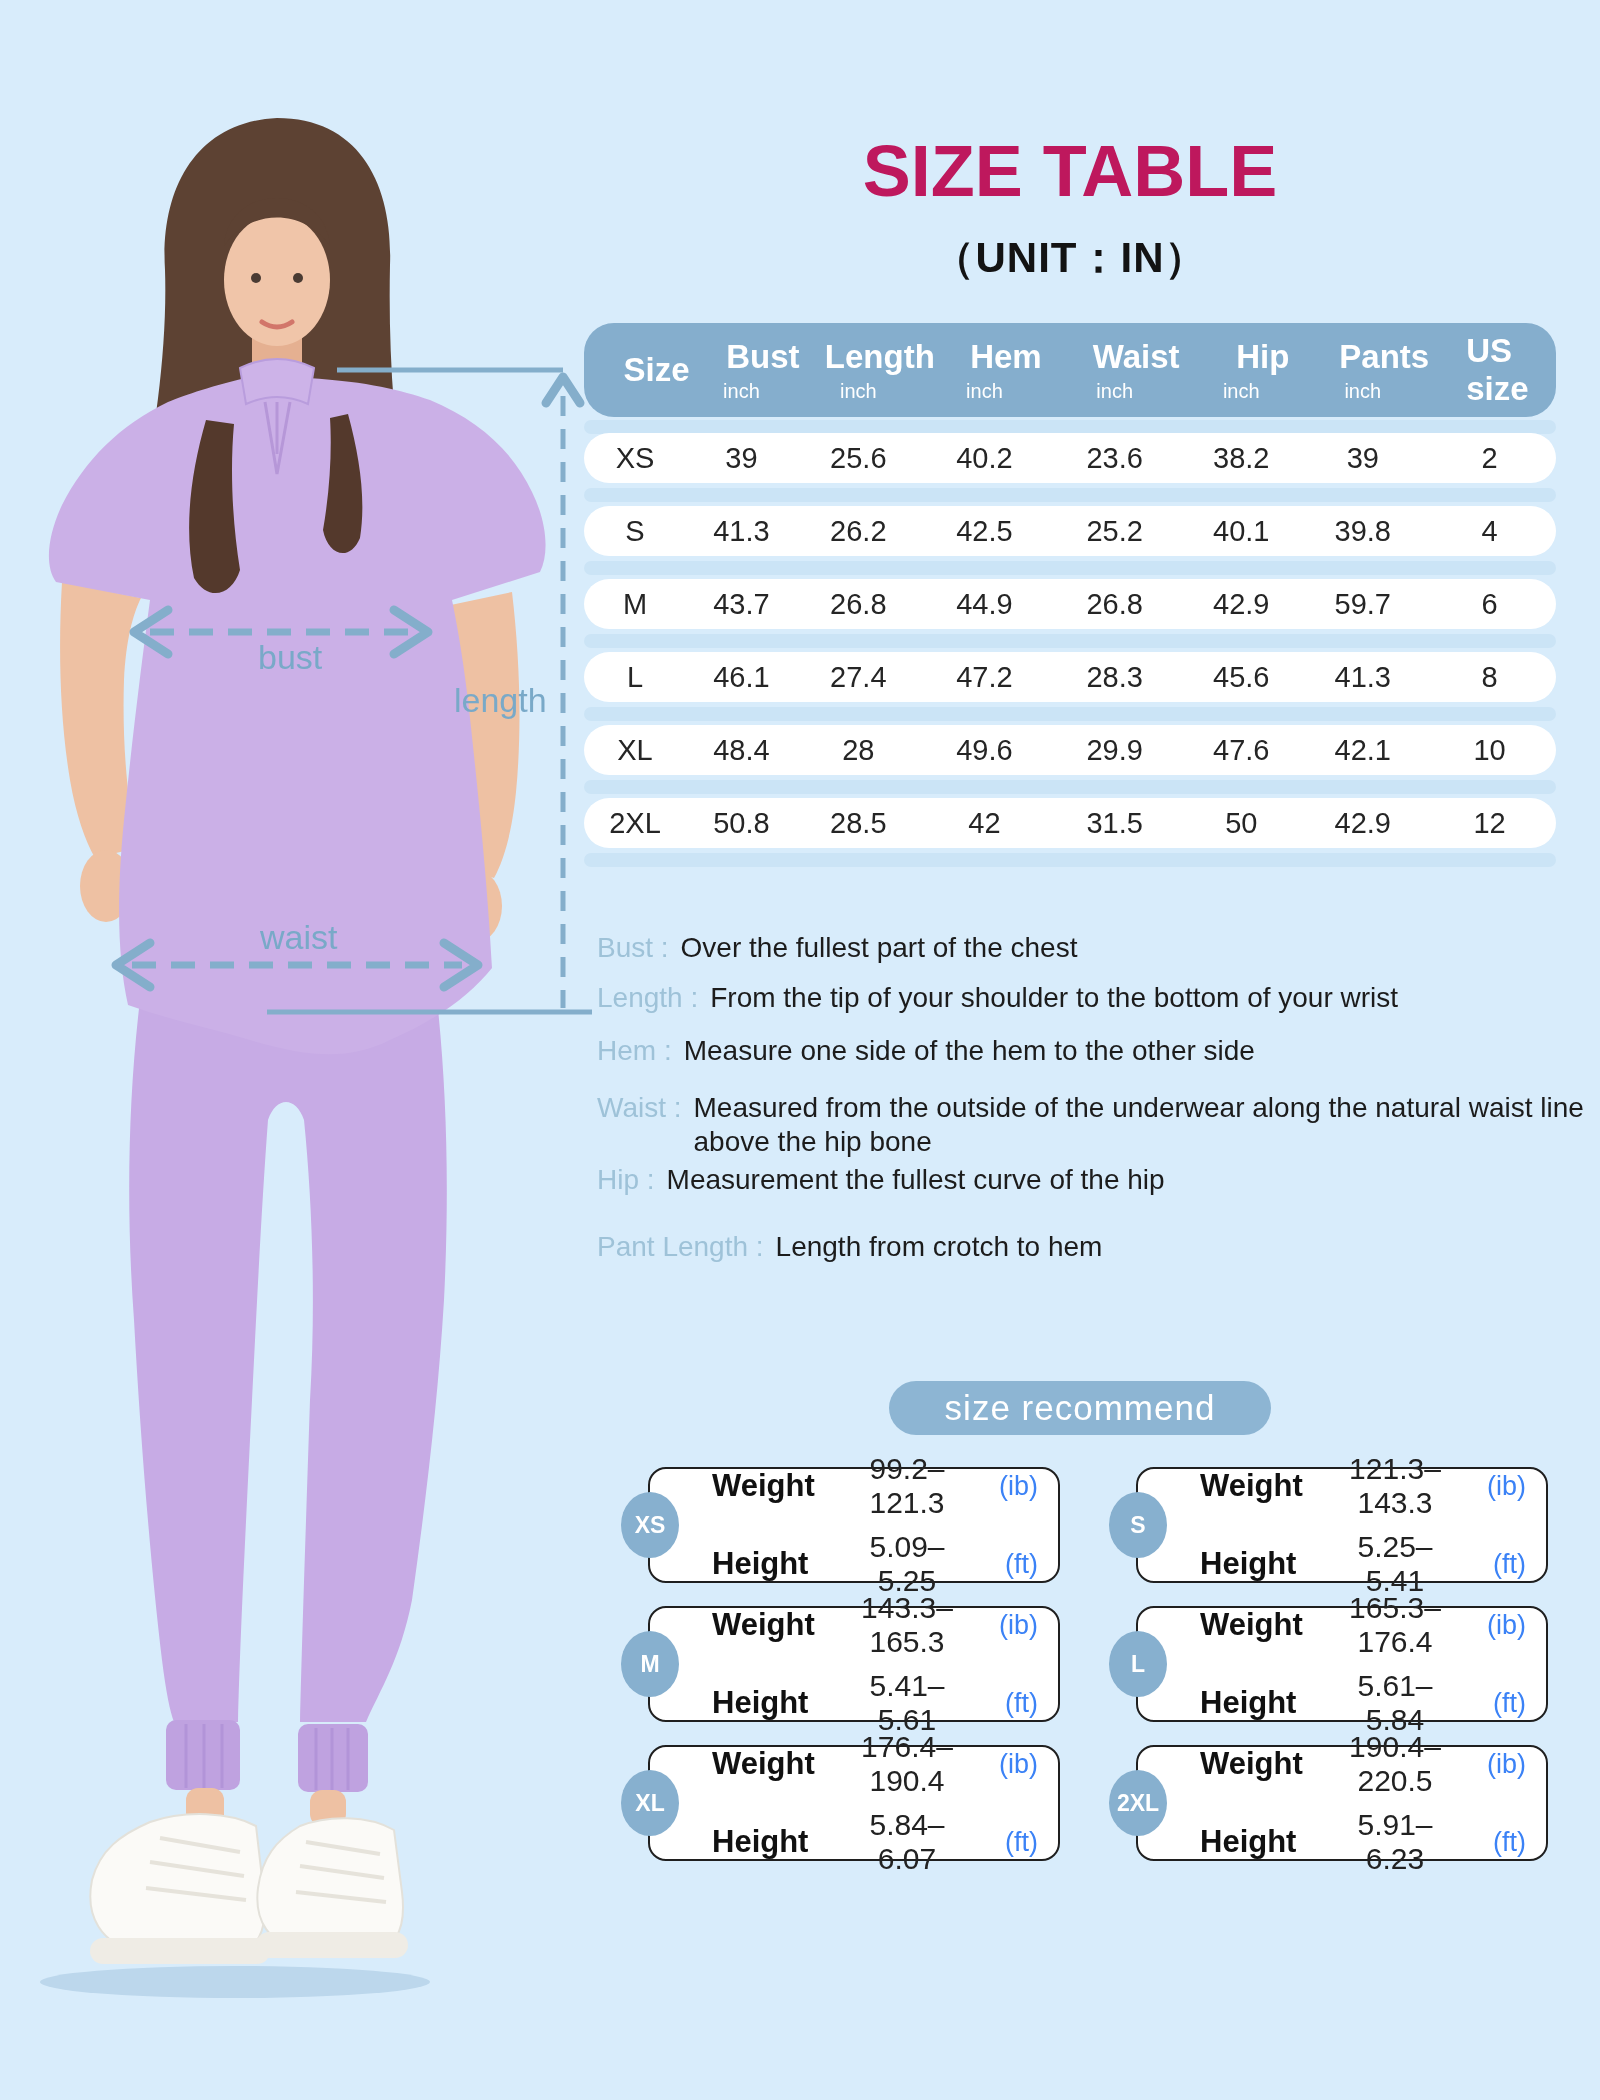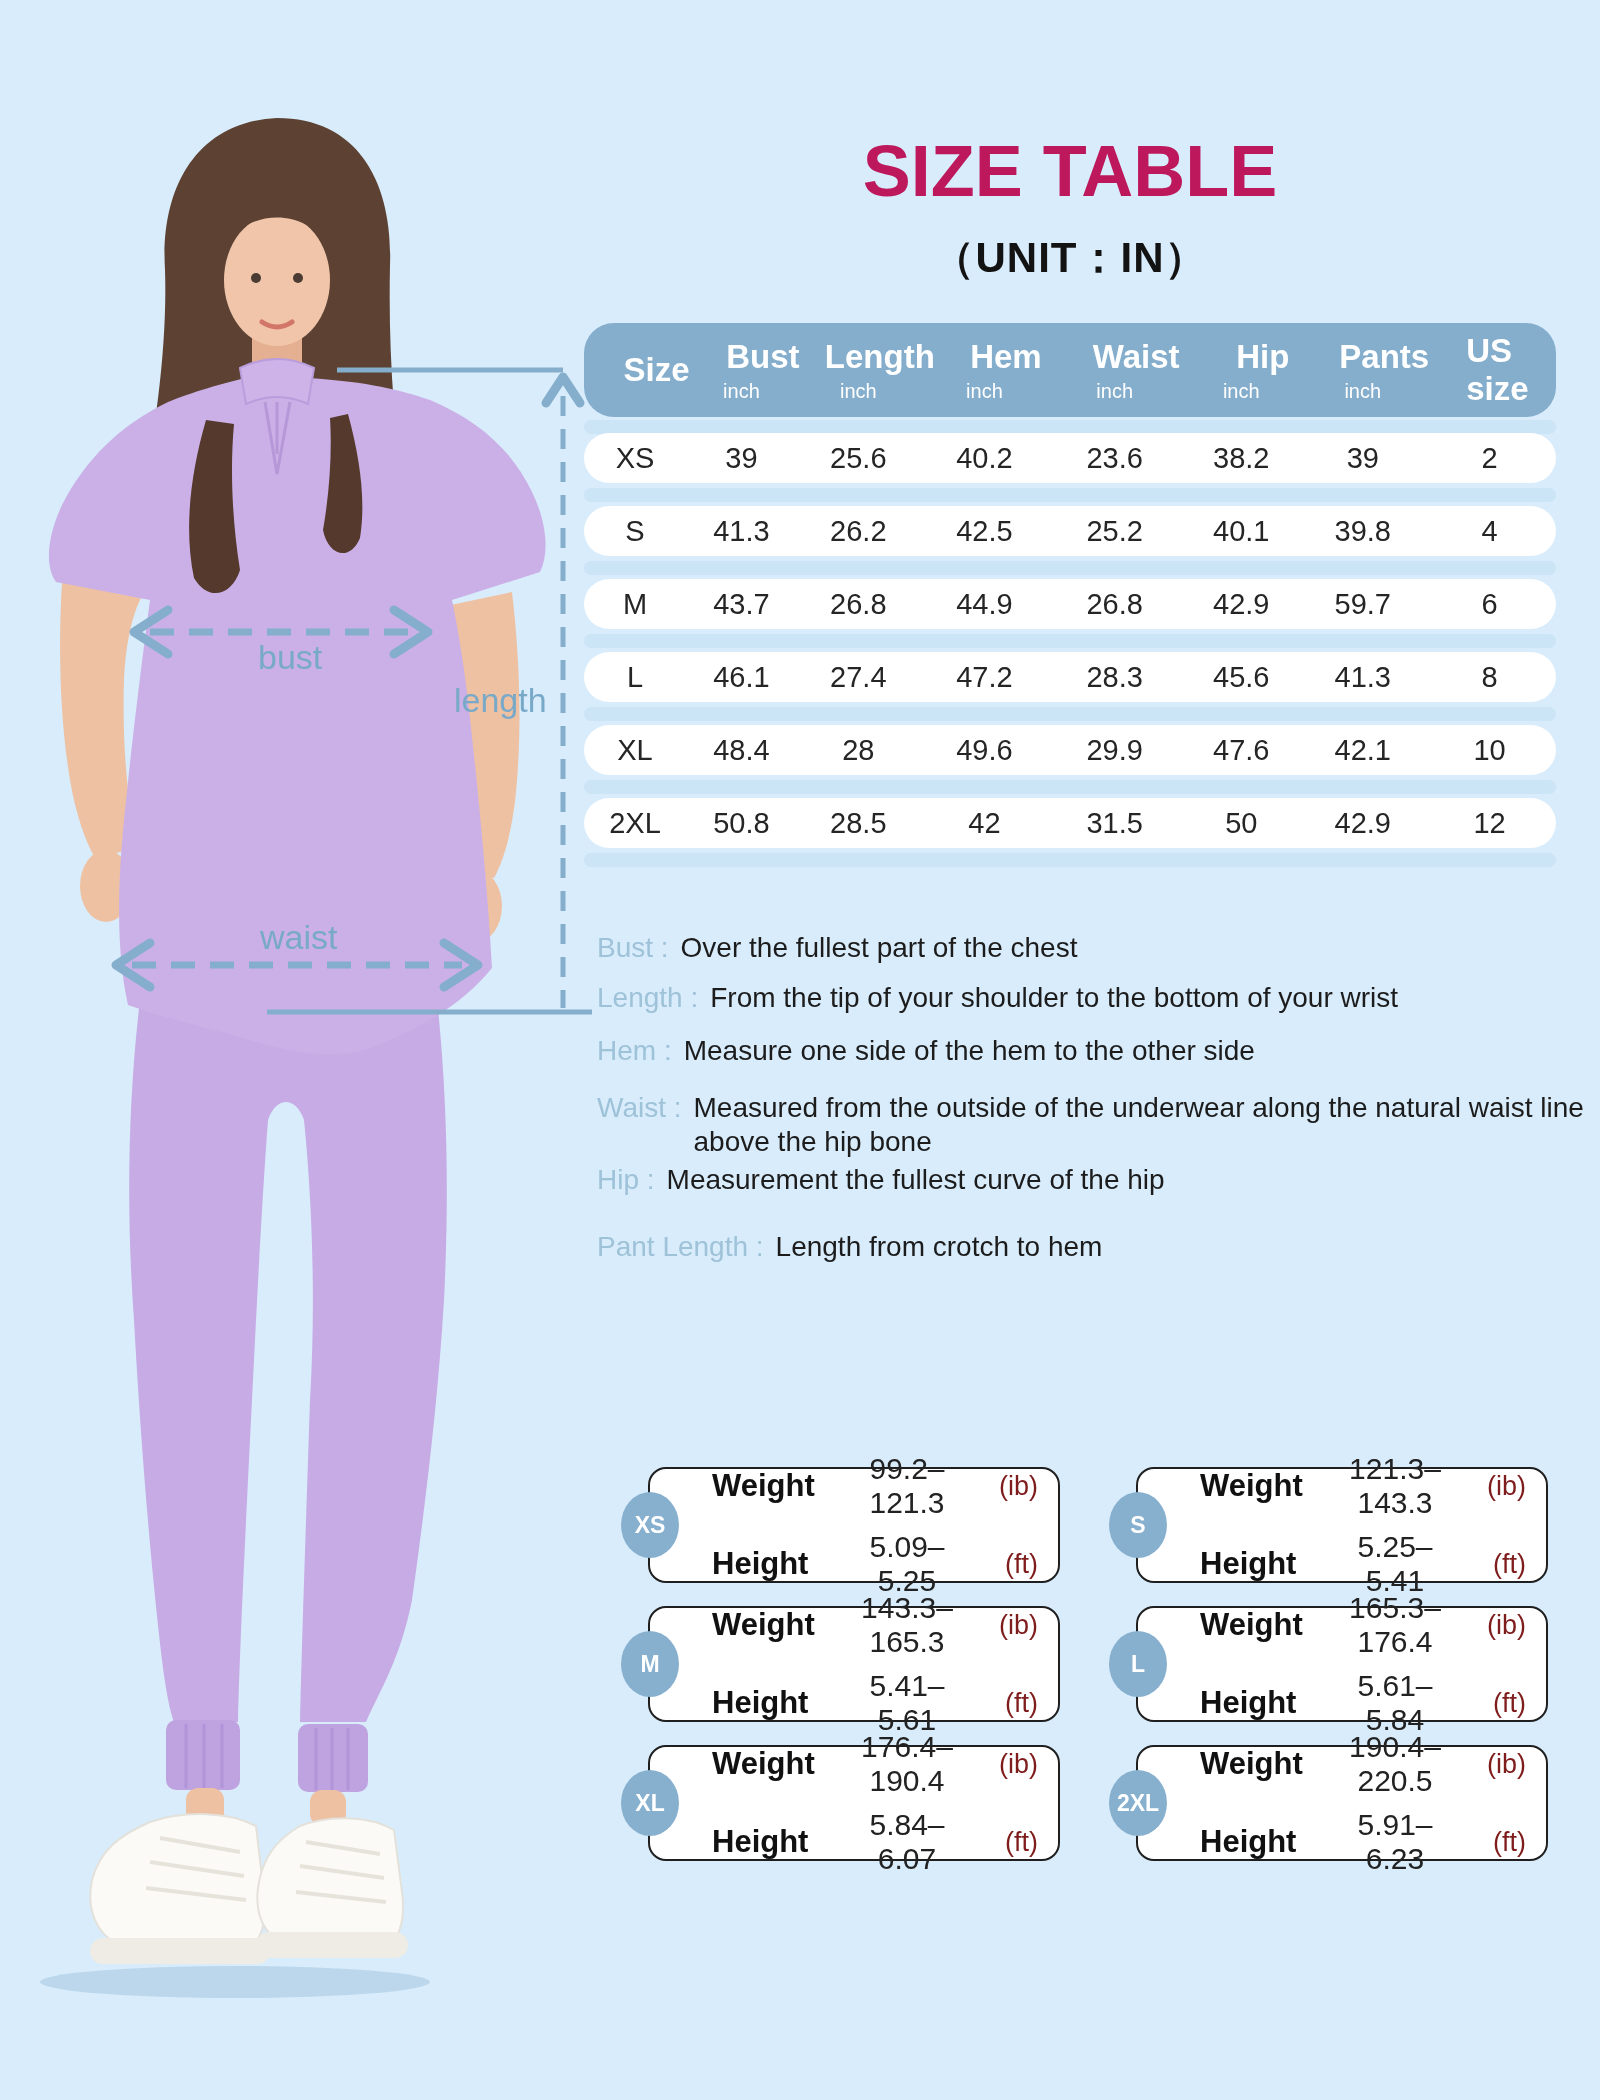--- a/index.html
+++ b/index.html
@@ -33,21 +33,21 @@
 
   
   .recommend-pill{position:absolute;left:889px;top:1381px;width:382px;height:54px;border-radius:27px;
                   background:#8db5d3;color:#ffffff;font-size:35px;display:flex;align-items:center;justify-content:center;letter-spacing:1px;}
   .cards{position:absolute;left:648px;top:1467px;display:grid;grid-template-columns:412px 412px;column-gap:76px;row-gap:23px;}
   .card{position:relative;box-sizing:border-box;width:412px;height:116px;background:#ffffff;border:2px solid #1f1f1f;border-radius:18px;
         display:flex;flex-direction:column;justify-content:center;gap:10px;padding-left:62px;padding-right:20px;}
   .card-line{display:grid;grid-template-columns:130px 1fr 66px;align-items:center;}
   .card-label{font-size:31px;font-weight:bold;color:#111;}
   .card-value{font-size:30px;color:#222;text-align:center;}
-  .card-unit{font-size:27px;color:#7f1d1d;text-align:right;}
+  .card-unit{font-size:27px;color:#3b82f6;text-align:right;}
   .badge{position:absolute;left:-29px;top:50%;transform:translateY(-50%);width:58px;height:66px;border-radius:50%;
          background:#87b0cf;color:#ffffff;font-weight:bold;font-size:23px;display:flex;align-items:center;justify-content:center;}
 
   
   .fig-svg{position:absolute;left:0;top:0;z-index:0;}
   .anno-svg{position:absolute;left:0;top:0;z-index:3;pointer-events:none;}
   .anno-label{position:absolute;z-index:4;color:#79a9c8;font-size:34px;}
   .anno-bust{left:258px;top:638px;}
   .anno-length{left:454px;top:681px;}
   .anno-waist{left:260px;top:918px;}
@@ -265,20 +265,21 @@
   </div>
   <div class="note" style="top:1163px">
     <span class="note-term">Hip :</span>
     <span class="note-text">Measurement the fullest curve of the hip</span>
   </div>
   <div class="note" style="top:1230px">
     <span class="note-term">Pant Length :</span>
     <span class="note-text">Length from crotch to hem</span>
   </div>
 
+  <div class="recommend-pill">size recommend</div>
 
   <div class="cards">
     <div class="card">
       <span class="badge">XS</span>
       <div class="card-line">
         <span class="card-label">Weight</span>
         <span class="card-value">99.2–121.3</span>
         <span class="card-unit">(ib)</span>
       </div>
       <div class="card-line">

